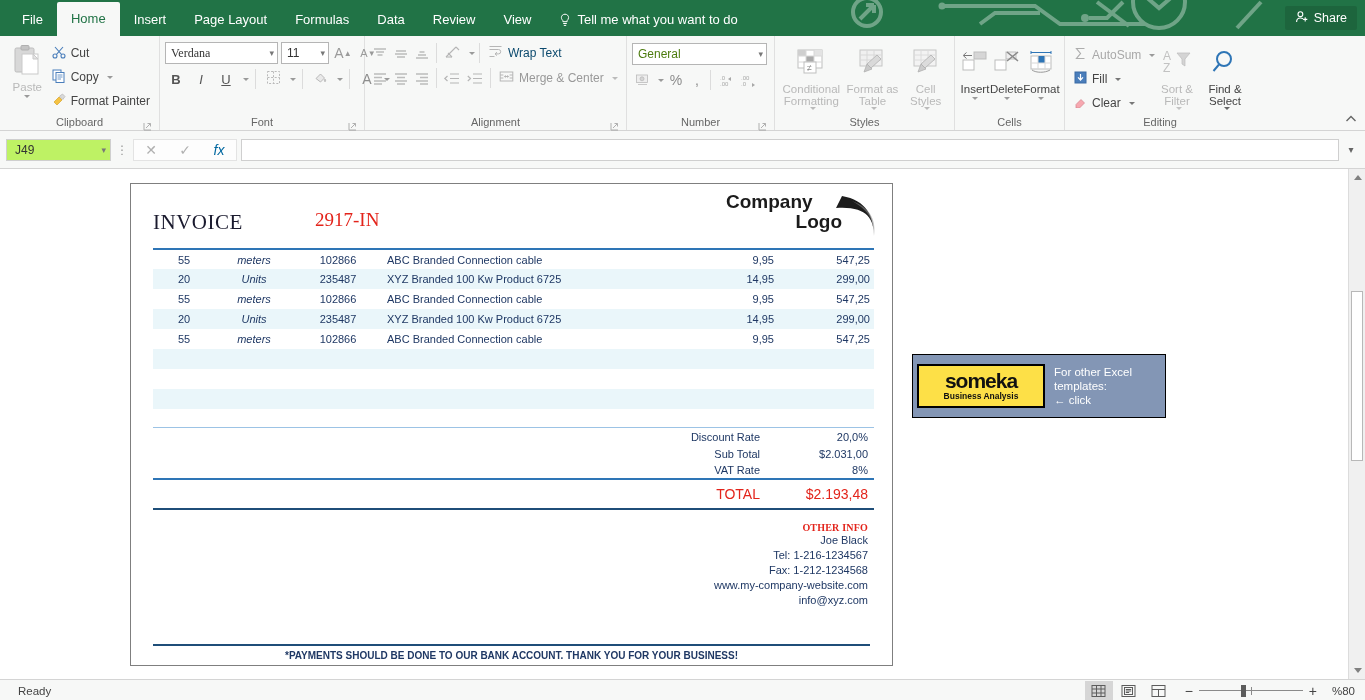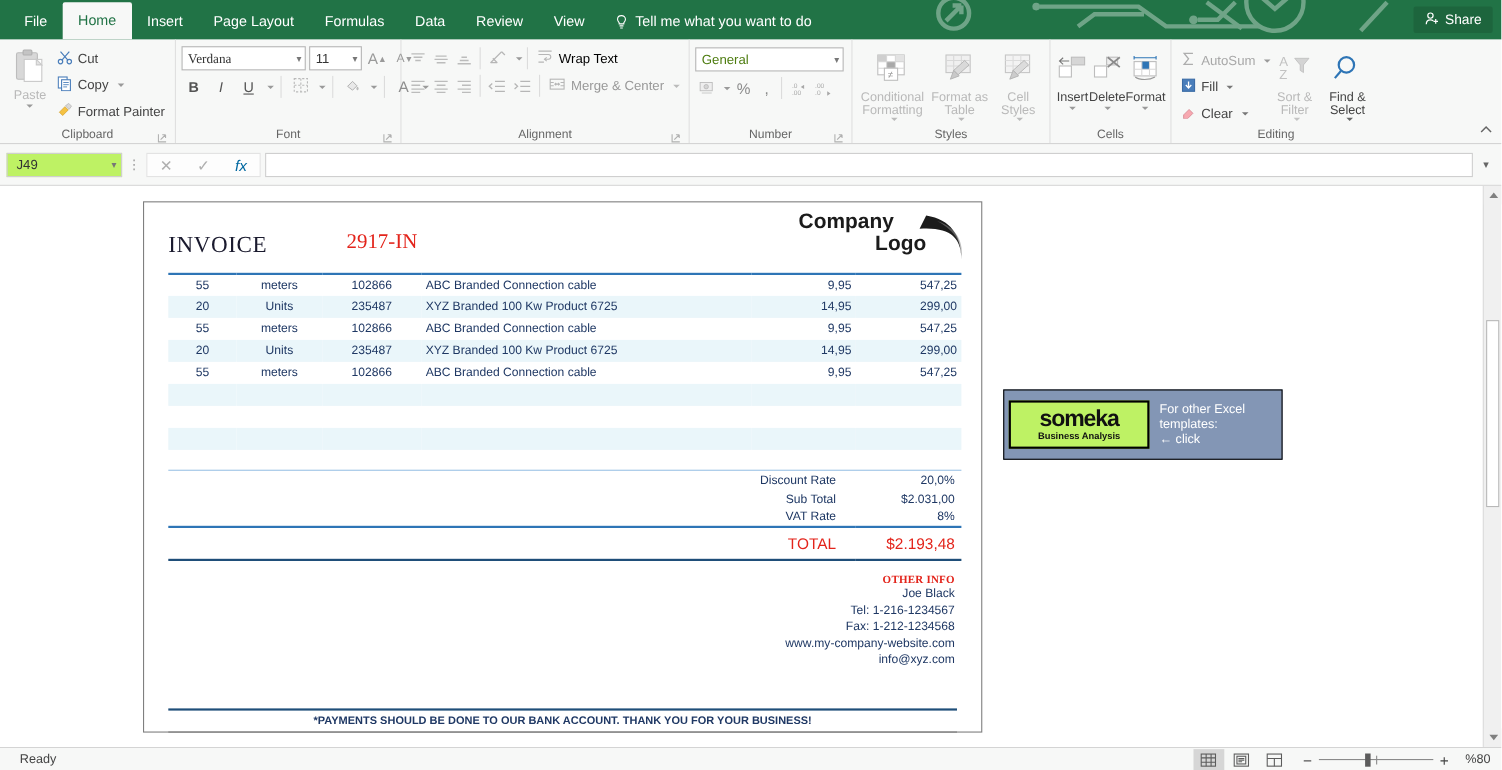--- a/index.html
+++ b/index.html
@@ -152,21 +152,21 @@
     font-family: "Liberation Sans", sans-serif; font-weight: bold;
     font-size: 19px; line-height: 20px; color: #1b1b1b; text-align: left;
   }
   .logo .ltext span.l2 { display:block; text-align: right; padding-right: 4px;}
 
   table.items { position: absolute; left: 22px; top: 64px; width: 721px; border-collapse: collapse; }
   table.items td { font-size: 11px; color: #1f3864; height: 20px; padding: 0 4px; }
   table.items tr.alt td { background: #eaf6fa; }
   table.items tr.topline td { border-top: 2px solid #2e75b6; }
   td.c-qty { width: 62px; text-align: center; }
-  td.c-unit { width: 78px; text-align: center; }
+  td.c-unit { width: 78px; text-align: center; font-style: italic; }
   td.c-code { width: 90px; text-align: center; }
   td.c-desc { width: 300px; text-align: left; padding-left: 10px;}
   td.c-price { width: 95px; text-align: right; }
   td.c-amt { width: 96px; text-align: right; padding-right: 6px;}
 
   .totals { position: absolute; left: 22px; top: 243px; width: 721px; }
   .totals .tline { border-top: 1px solid #9cc3e5; }
   .totals table { width: 100%; border-collapse: collapse; }
   .totals td { font-size: 11px; color: #1f3864; height: 17px; }
   .totals td.lbl { text-align: right; padding-right: 18px; }
@@ -186,21 +186,21 @@
     padding-top: 4px; padding-bottom: 4px;
   }
 
   
   .someka {
     position: absolute; left: 912px; top: 185px; width: 254px; height: 64px;
     background: #8396b5; border: 1px solid #000;
     display: flex; align-items: center; padding: 4px;
   }
   .someka .logo-box {
-    width: 128px; height: 44px; background: #bef264; border: 2px solid #000;
+    width: 128px; height: 44px; background: #fde047; border: 2px solid #000;
     display: flex; flex-direction: column; align-items: center; justify-content: center;
   }
   .someka .sk-name { font-size: 21px; font-weight: bold; letter-spacing: -1px; line-height: 20px; color: #111;}
   .someka .sk-sub { font-size: 8.5px; font-weight: bold; color: #111; line-height: 10px;}
   .someka .sk-txt { flex: 1; padding-left: 9px; color: #fff; font-size: 11.5px; line-height: 14px;}
 
   
   .vscroll { position: absolute; right: 0; top: 0; width: 17px; bottom: 0; background: #f0f0f0; border-left: 1px solid #dcdcdc;}
   .vs-btn { width: 17px; height: 17px; display:flex;align-items:center;justify-content:center; background:#f0f0f0;}
   .vs-thumb { position:absolute; left: 2px; right:2px; top: 122px; height: 170px; background:#fff; border:1px solid #b8b8b8;}
@@ -423,21 +423,21 @@
               </svg></span>
         </div>
         <span class="caret" style="color:#9a9a9a;"></span>
         <span class="sep-v"></span>
         <div class="small-btn" style="height:20px;">
           <span><svg width="15" height="15" viewBox="0 0 15 15" fill="none" stroke="#b6b6b6" stroke-width="1">
                 <path d="M1.5 2.5h12M1.5 5.5h9a2.2 2.2 0 010 4.4H7"></path>
                 <path d="M9 8.2 L7 9.9 L9 11.6"></path>
                 <path d="M1.5 12.5h5"></path>
               </svg></span>
-          <span style="color:#000000;">Wrap Text</span>
+          <span style="color:#0c4a6e;">Wrap Text</span>
         </div>
       </div>
       <div class="align-row">
         <div class="aicon">
             <svg width="16" height="15" viewBox="0 0 16 15" stroke="#bcbcbc" stroke-width="1.3">
               <path d="M2 3h12M2 6.5h8M2 10h12M2 13h8"></path>
             </svg>
           </div>
         <div class="aicon">
             <svg width="16" height="15" viewBox="0 0 16 15" stroke="#bcbcbc" stroke-width="1.3">

